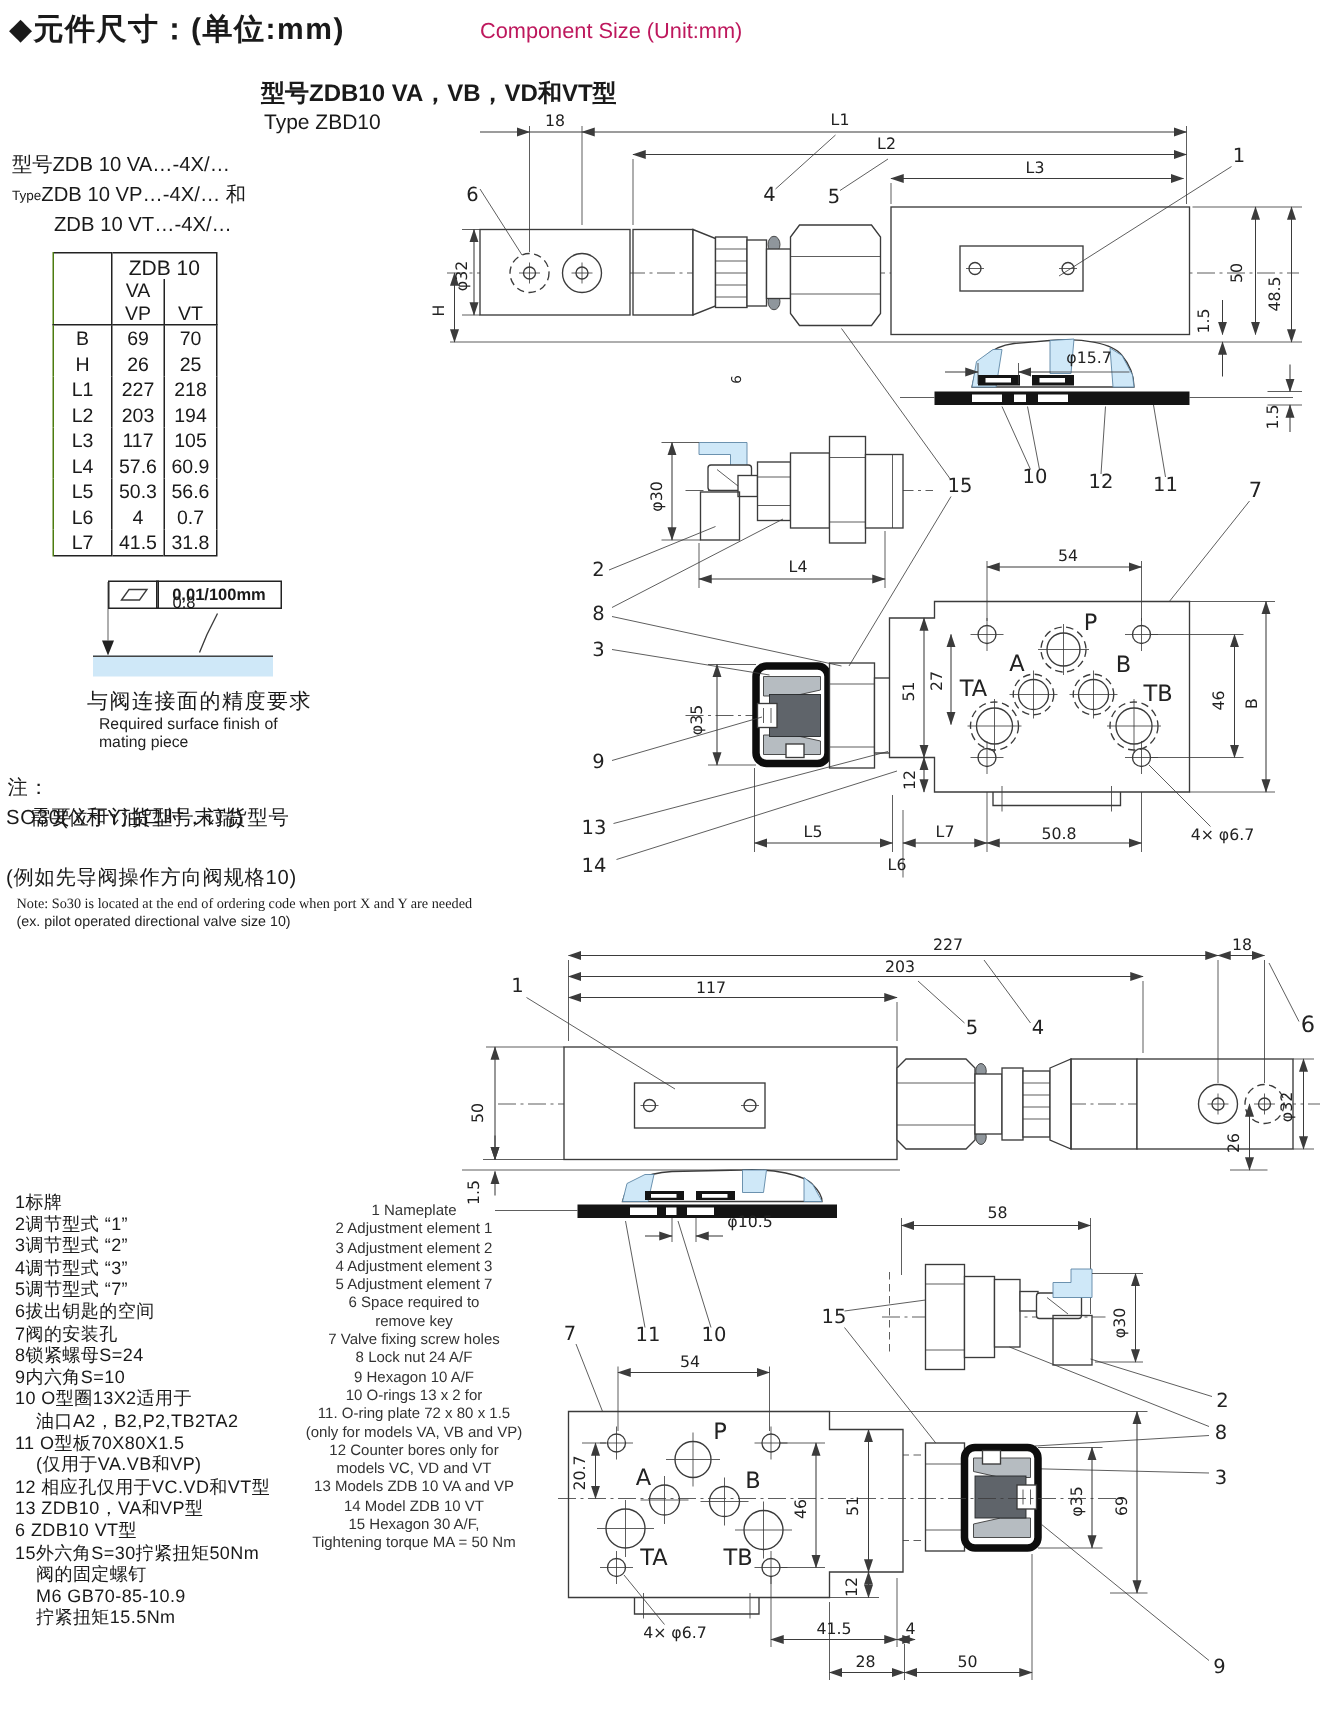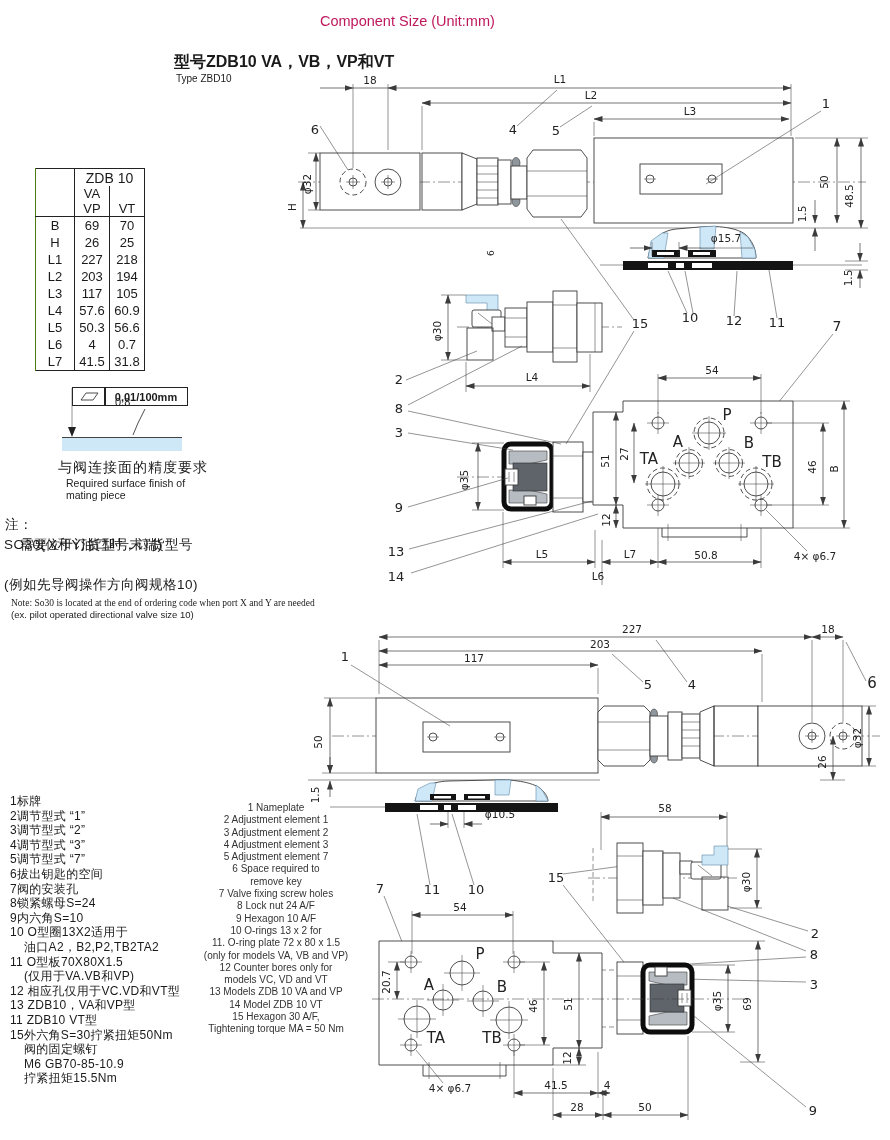--- a/index.html
+++ b/index.html
@@ -2,21 +2,21 @@
 <html><head>
 <meta charset="utf-8">
 <style>
   html,body{margin:0;padding:0;background:#fff;}
   body{font-family:"Liberation Sans","DejaVu Sans",sans-serif;color:#1a1a1a;}
   #page{position:relative;width:890px;height:1140px;background:#ffffff;overflow:hidden;}
   .abs{position:absolute;}
   .title-zh{font-size:20px;font-weight:bold;letter-spacing:1px;}
   .title-en{font-size:14.5px;color:#be185d;}
   .sub-zh{font-size:16px;font-weight:bold;}
-  .sub-en{font-size:10px;}
+  .sub-en{font-size:14px;}
   .models{font-size:13.5px;line-height:20px;}
   .models .tp{font-size:9px;vertical-align:top;}
   .models .ind3{padding-left:28px;}
   table.dims{border-collapse:collapse;font-size:13px;}
   table.dims td{border-left:1px solid #4d7c0f;border-right:1px solid #222;padding:0 4px;text-align:center;height:17px;min-width:26px;}
   table.dims{border:1.6px solid #222;}
   table.dims tr.sub td{border-bottom:1px solid #222;}
   table.dims .ghead{font-size:14px;}
   .sf-box{border:1.2px solid #222;font-size:11px;font-weight:600;display:flex;align-items:center;justify-content:center;}
   .bluebar{background:#cfe8f8;border-top:1.4px solid #444;}
@@ -563,24 +563,30 @@
           <text x="751" y="1004" font-size="10.5" text-anchor="middle" transform="rotate(-90 751 1004)">69</text>
           <text x="450" y="1092" font-size="10.5" text-anchor="middle">4× φ6.7</text>
           <text x="556" y="1089" font-size="10.5" text-anchor="middle">41.5</text>
           <text x="607" y="1089" font-size="10.5" text-anchor="middle">4</text>
           <text x="577" y="1111" font-size="10.5" text-anchor="middle">28</text>
           <text x="645" y="1111" font-size="10.5" text-anchor="middle">50</text>
         </g>
     </g>
   </svg>
 
+  <div class="abs title-zh" style="left:6px;top:6px;">◆元件尺寸：(单位:mm)</div>
   <div class="abs title-en" style="left:320px;top:13px;">Component Size (Unit:mm)</div>
-  <div class="abs sub-zh" style="left:174px;top:52px;">型号ZDB10  VA，VB，VP和VT</div>
+  <div class="abs sub-zh" style="left:174px;top:52px;">型号ZDB10  VA，VB，VD和VT型</div>
   <div class="abs sub-en" style="left:176px;top:73px;">Type ZBD10</div>
 
+  <div class="abs models" style="left:8px;top:100px;">
+    <div>型号ZDB 10 VA…-4X/…</div>
+    <div><span class="tp">Type</span><span>ZDB 10 VP…-4X/… 和</span></div>
+    <div class="ind3">ZDB 10 VT…-4X/…</div>
+  </div>
 
   <table class="dims abs" style="left:35px;top:168px;">
     <tbody>
       <tr>
           <td style="min-width:30px;"></td>
           <td colspan="2" class="ghead">ZDB 10</td>
         </tr>
       <tr class="sub">
           <td></td>
         <td>
@@ -672,21 +678,21 @@
       <div>6拔出钥匙的空间</div>
       <div>7阀的安装孔</div>
       <div>8锁紧螺母S=24</div>
       <div>9内六角S=10</div>
       <div>10 O型圈13X2适用于</div>
       <div class="ind">油口A2，B2,P2,TB2TA2</div>
       <div>11 O型板70X80X1.5</div>
       <div class="ind">(仅用于VA.VB和VP)</div>
       <div>12 相应孔仅用于VC.VD和VT型</div>
       <div>13 ZDB10，VA和VP型</div>
-      <div>11 ZDB10 VT型</div>
+      <div>6 ZDB10 VT型</div>
       <div>15外六角S=30拧紧扭矩50Nm</div>
       <div class="ind">阀的固定螺钉</div>
       <div class="ind">M6 GB70-85-10.9</div>
       <div class="ind">拧紧扭矩15.5Nm</div>
     </div>
   <div class="abs plist-en" style="left:196px;top:802px;width:160px;">
       <div>1 Nameplate</div>
       <div>2 Adjustment element 1</div>
       <div>3 Adjustment element 2</div>
       <div>4 Adjustment element 3</div>

